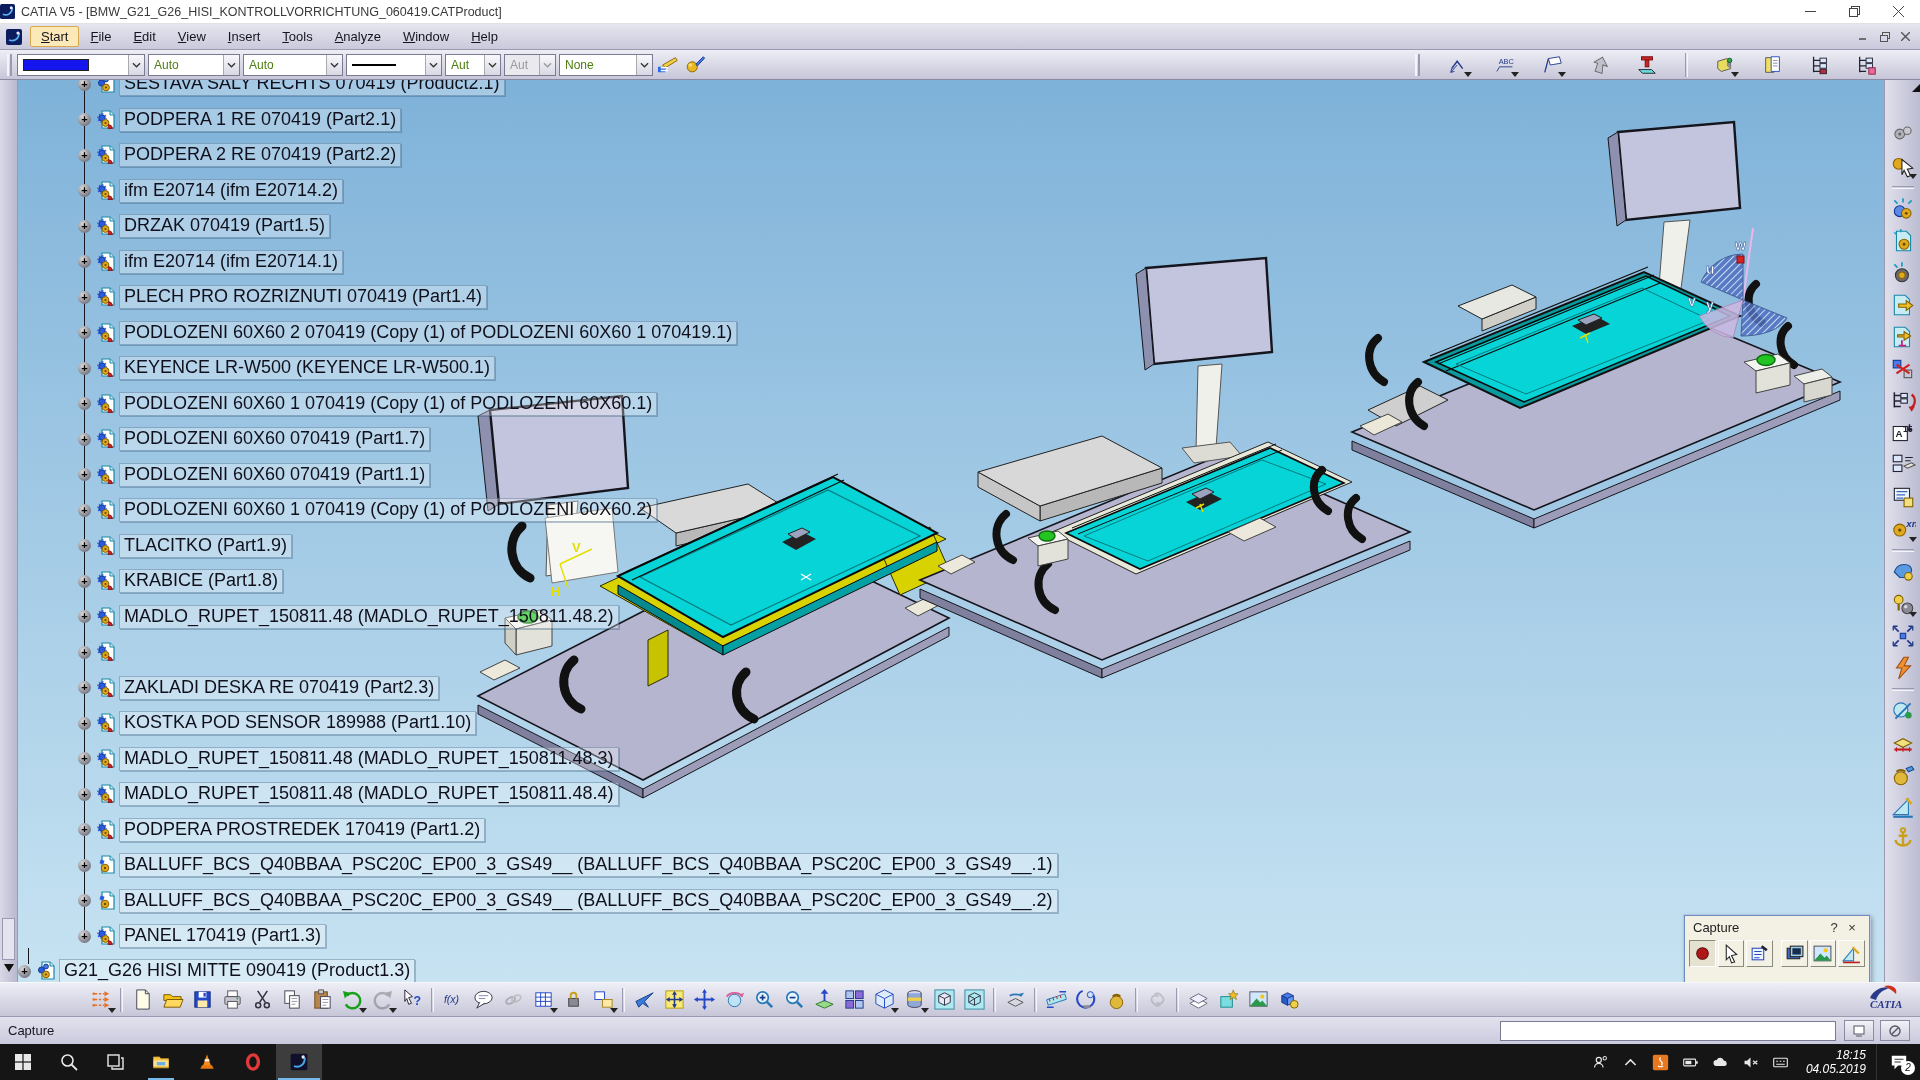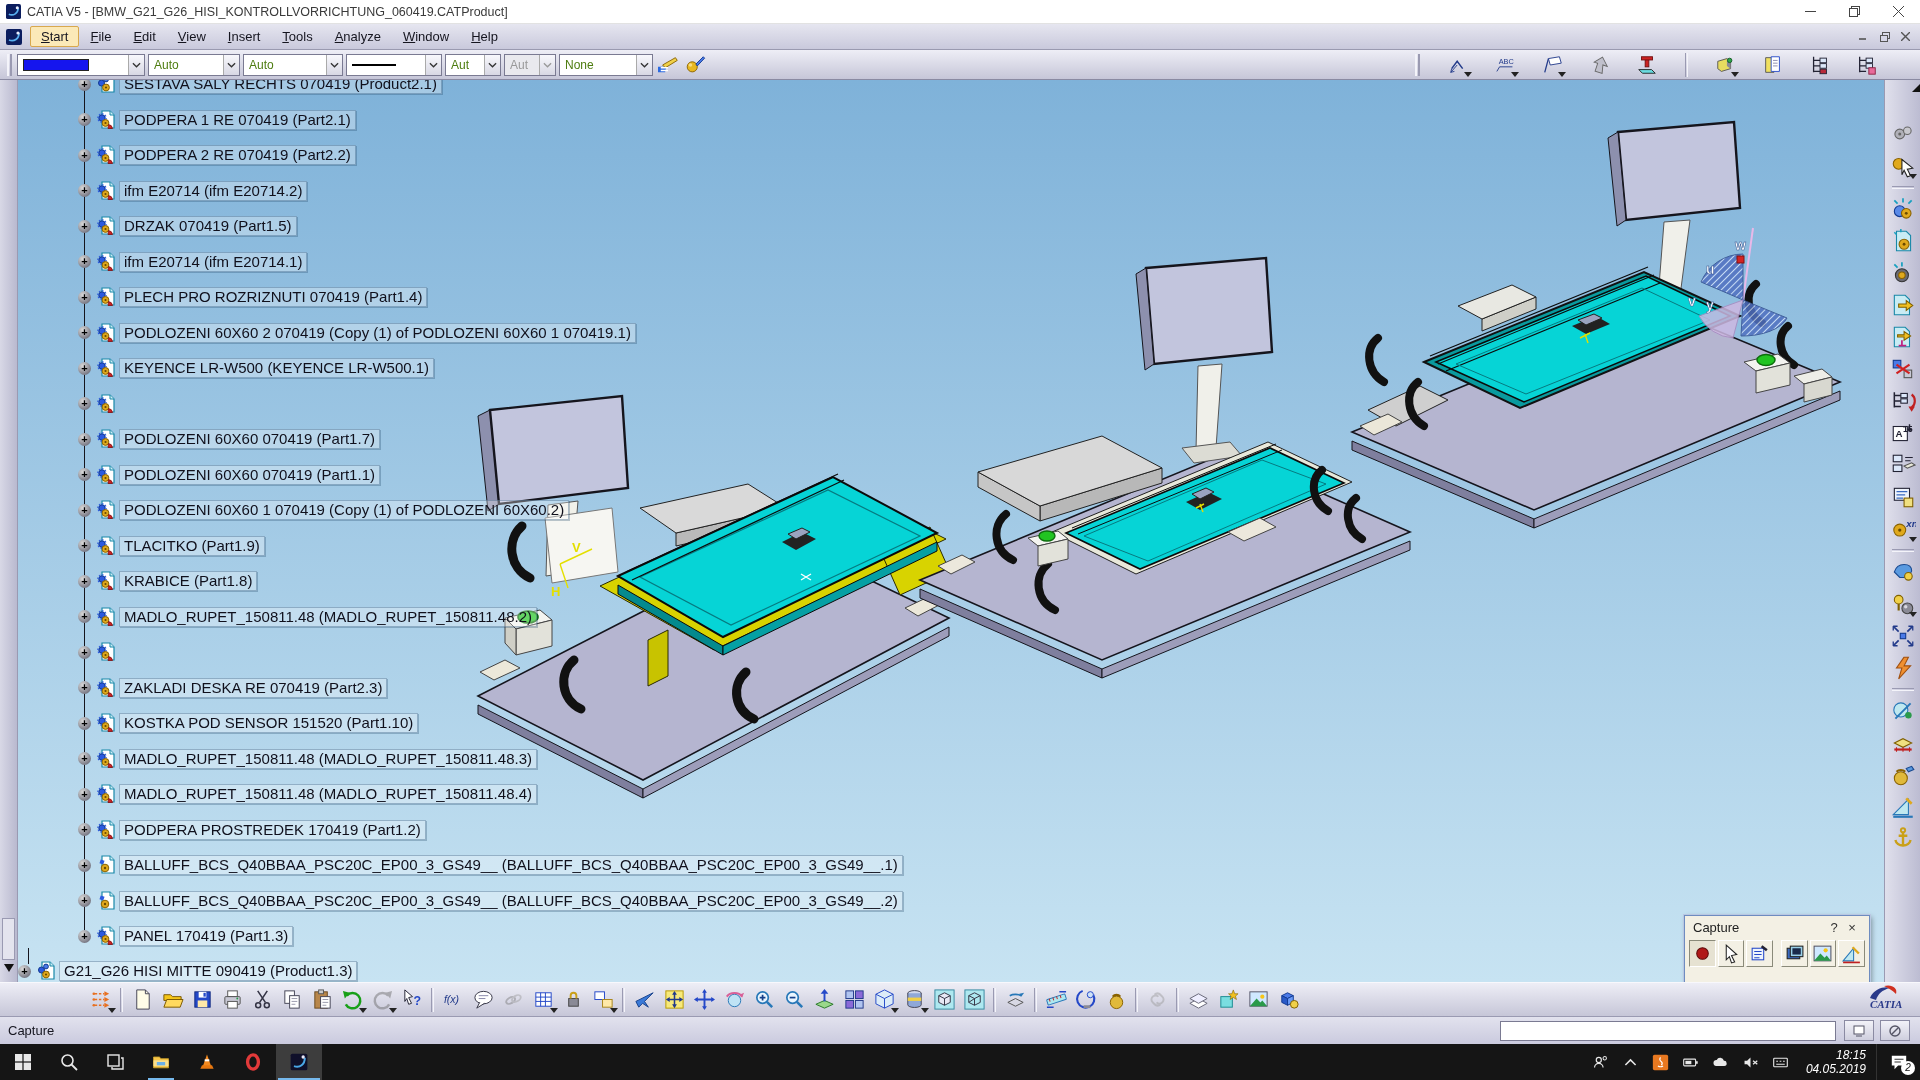--- a/index.html
+++ b/index.html
@@ -1,20 +1,20 @@
 <!DOCTYPE html>
 <html style="--viewport-top: #7fb2d9; --viewport-bottom: #c7e3f2; --chrome: #d6d6e6; --plate: #b5b5d0; --plate-side: #8d8dac; --panel: #06d4d6; --panel-dark: #049a9e; --accent-yellow: #e4df00; --monitor: #c2c5dd; --button-green: #21c421; --selection: rgba(255,255,255,0.30); --taskbar: #151515; --title-fill: #1515ee;"><head>
 <meta charset="utf-8">
 <style>
   * { margin:0; padding:0; box-sizing:border-box; }
   html,body { width:1920px; height:1080px; overflow:hidden; font-family:"Liberation Sans",sans-serif; }
   #app { width:1920px; height:1080px; display:flex; flex-direction:column; background:var(--chrome,#d6d6e6); }
 
   
-  #titlebar { height:24px; background:#ffffff; display:flex; align-items:center; padding-left:6px; border-bottom:1px solid #e2e2e2; }
+  #titlebar { height:24px; background:#ffffff; display:flex; align-items:center; border-bottom:1px solid #e2e2e2; }
   #titlebar .appicon { width:15px; height:15px; margin-right:6px; }
   #titlebar .ttl { font-size:12.5px; color:#3a3a3a; }
   #titlebar .winbtns { margin-left:auto; display:flex; height:100%; }
   #titlebar .winbtns .wb { width:44px; height:100%; display:flex; align-items:center; justify-content:center; }
 
   
   #menubar { height:26px; background:linear-gradient(#e6e6f0,#c9c9dc); display:flex; align-items:center; padding-left:4px; border-bottom:1px solid #9a9ab0; }
   #menubar .micon { width:16px; height:16px; margin:0 8px 0 2px; }
   .menu-item { display:inline-block; font-size:13px; color:#15151f; padding:3px 11px; cursor:default; }
   .menu-item::first-letter { text-decoration:underline; }
@@ -44,21 +44,21 @@
   #leftdock { position:absolute; left:0; top:0; width:18px; height:100%; background:linear-gradient(90deg,#d8d8e6,#b9b9cf); border-right:1px solid #9a9ab2; z-index:4; }
   #leftdock .slider { position:absolute; left:2px; top:838px; width:13px; height:42px; background:#e4e4ee; border:1px solid #9a9ab2; }
   #leftdock .anchor { position:absolute; left:4px; top:884px; width:0; height:0; border-left:5px solid transparent; border-right:5px solid transparent; border-top:8px solid #111; }
 
   #tree { position:absolute; left:0; top:0; width:1000px; height:100%; z-index:3; }
   .trunk { position:absolute; left:84px; top:0; width:0; height:858px; border-left:1px solid #15151d; }
   .trunk2 { position:absolute; left:28px; top:868px; width:0; height:16px; border-left:1px solid #15151d; }
   .trow { position:absolute; left:0; height:22px; display:flex; align-items:center; white-space:nowrap; }
   .texp { width:13px; height:13px; border-radius:50%; background:radial-gradient(circle at 35% 30%,#d8d8d8,#565666); color:#000; font-size:11px; font-weight:bold; line-height:12px; text-align:center; flex:none; }
   .tico { width:20px; height:20px; margin:0 3px 0 5px; flex:none; }
-  .tlab { font-size:15px; color:#10101c; background:var(--selection,rgba(255,255,255,.3)); border:1px solid rgba(50,90,125,.38); box-shadow:1px 1px 0 rgba(20,60,95,.28); padding:0 4px 1px 4px; }
+  .tlab { font-size:18px; color:#10101c; background:var(--selection,rgba(255,255,255,.3)); border:1px solid rgba(50,90,125,.38); box-shadow:1px 1px 0 rgba(20,60,95,.28); padding:0 4px 1px 4px; }
   .trow.root { left:16px; }
   .trow.root .texp { margin-left:2px; }
 
   
   #rightdock { position:absolute; right:0; top:0; width:36px; height:100%; background:linear-gradient(90deg,#e0e0ec,#bcbcd2); border-left:1px solid #9a9ab2; z-index:5; display:flex; flex-direction:column; align-items:center; padding-top:4px; }
   #rightdock .corner { width:0; height:0; border-right:8px solid #111; border-top:8px solid transparent; align-self:flex-end; margin-bottom:26px; }
   .ric { width:26px; height:26px; flex:none; margin:3px 0; position:relative; }
   .ric svg { width:26px; height:26px; }
   .ric.dd::after { content:""; position:absolute; right:-1px; bottom:0; border-left:4px solid transparent; border-right:4px solid transparent; border-top:5px solid #222; }
   .hsep { width:22px; height:3px; margin:4px 0; border-top:1px solid #9a9ab2; border-bottom:1px solid #f4f4fa; }
@@ -542,20 +542,21 @@
             <svg class="tico" viewBox="0 0 20 20">
               <use href="#sym-part"></use>
             </svg>
             <span class="tlab">KEYENCE LR-W500 (KEYENCE LR-W500.1)</span>
           </div>
           <div class="trow" style="top: 312.5px;">
             <span class="texp">+</span>
             <svg class="tico" viewBox="0 0 20 20">
               <use href="#sym-part"></use>
             </svg>
+            <span class="tlab">PODLOZENI 60X60 1 070419 (Copy (1) of PODLOZENI 60X60.1)</span>
           </div>
           <div class="trow" style="top: 348px;">
             <span class="texp">+</span>
             <svg class="tico" viewBox="0 0 20 20">
               <use href="#sym-part"></use>
             </svg>
             <span class="tlab">PODLOZENI 60X60 070419 (Part1.7)</span>
           </div>
           <div class="trow" style="top: 383.5px;">
             <span class="texp">+</span>
@@ -603,21 +604,21 @@
             <svg class="tico" viewBox="0 0 20 20">
               <use href="#sym-part"></use>
             </svg>
             <span class="tlab">ZAKLADI DESKA RE 070419 (Part2.3)</span>
           </div>
           <div class="trow" style="top: 632px;">
             <span class="texp">+</span>
             <svg class="tico" viewBox="0 0 20 20">
               <use href="#sym-part"></use>
             </svg>
-            <span class="tlab">KOSTKA POD SENSOR 151520 (Part1.10)</span>
+            <span class="tlab">KOSTKA POD SENSOR 189988 (Part1.10)</span>
           </div>
           <div class="trow" style="top: 667.5px;">
             <span class="texp">+</span>
             <svg class="tico" viewBox="0 0 20 20">
               <use href="#sym-part"></use>
             </svg>
             <span class="tlab">MADLO_RUPET_150811.48 (MADLO_RUPET_150811.48.3)</span>
           </div>
           <div class="trow" style="top: 703px;">
             <span class="texp">+</span>

